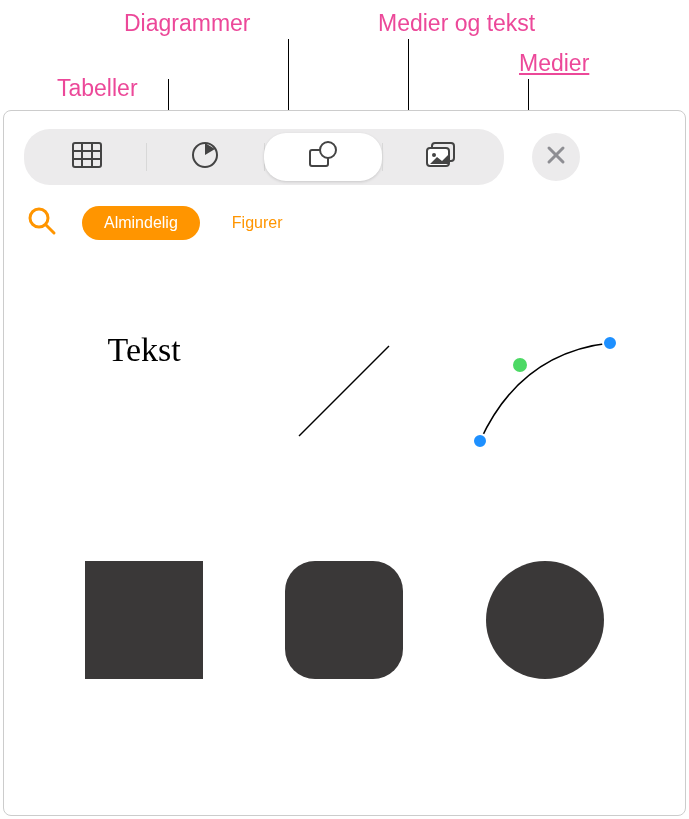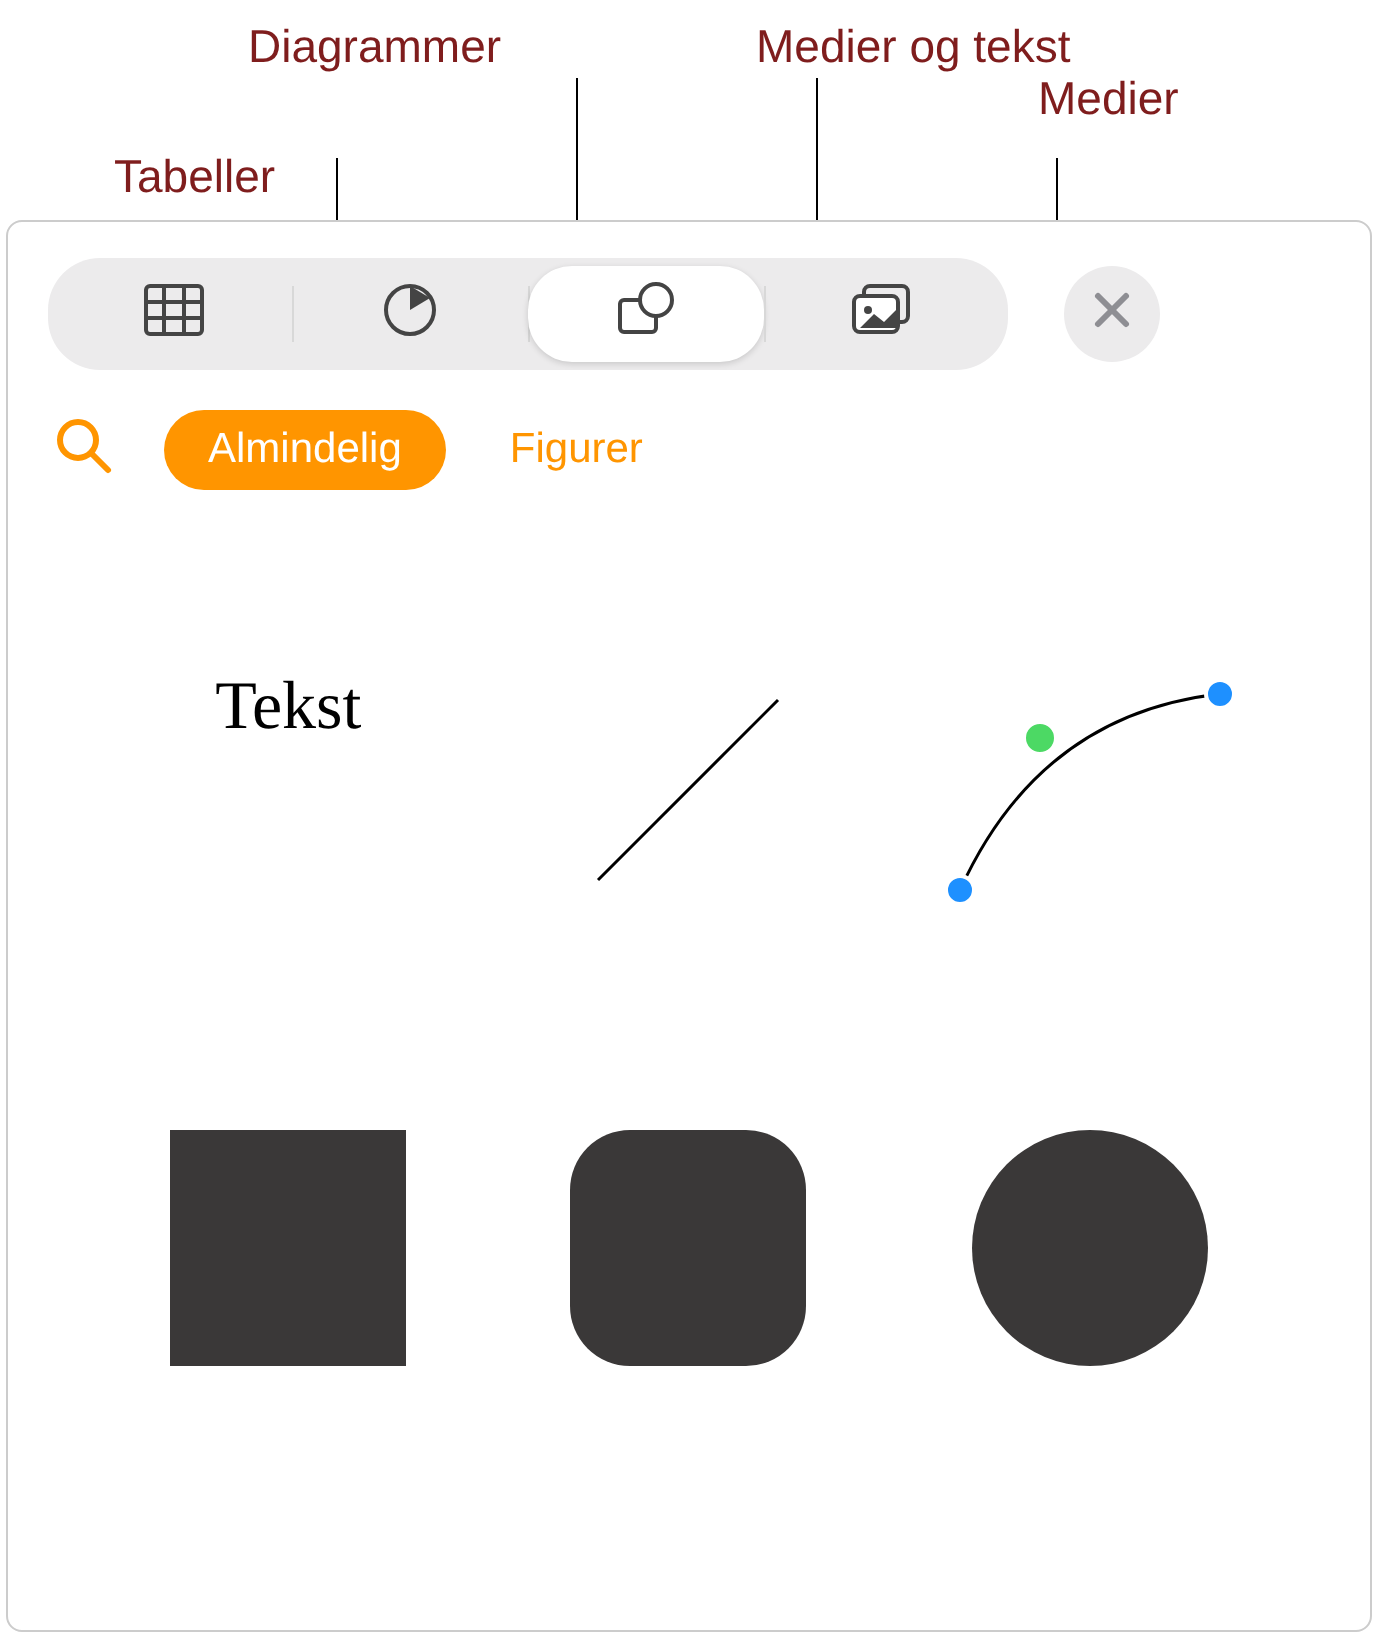--- a/index.html
+++ b/index.html
@@ -14,21 +14,21 @@
       position: absolute;
       top: 0;
       left: 0;
       width: 100%;
       height: 110px;
       pointer-events: none;
     }
     .callout-label {
       position: absolute;
       font-size: 23px;
-      color: #7f1d1d;
+      color: #ec4899;
       white-space: nowrap;
     }
     .callout-line {
       position: absolute;
       width: 1px;
       background: #000;
     }
     .panel {
       position: absolute;
       top: 110px;
@@ -97,21 +97,21 @@
       display: flex;
       align-items: center;
       justify-content: center;
     }
     .tabs {
       display: flex;
       gap: 10px;
       align-items: center;
     }
     .tab {
-      font-size: 21px;
+      font-size: 16px;
       padding: 8px 22px;
       border-radius: 24px;
       color: #ff9500;
       font-weight: 500;
     }
     .tab.active {
       background: #ff9500;
       color: #fff;
     }
     .shapes-grid {
@@ -160,21 +160,21 @@
 <div class="callouts">
   <div class="callout-label" style="top:50px; left:57px;margin-top:25px;">Tabeller</div>
   <div class="callout-line" style="left:168px; top:79px; height:74px;"></div>
 
   <div class="callout-label" style="top:10px; left:124px;">Diagrammer</div>
   <div class="callout-line" style="left:288px; top:39px; height:113px;"></div>
 
   <div class="callout-label" style="top:10px; left:378px;">Medier og tekst</div>
   <div class="callout-line" style="left:408px; top:39px; height:98px;"></div>
 
-  <div class="callout-label" style="top:36px; left:519px;">Medier</div>
+  <div class="callout-label" style="top:50px; left:519px;text-decoration:underline;">Medier</div>
   <div class="callout-line" style="left:528px; top:79px; height:74px;"></div>
 </div>
 
 <div class="panel">
   <div class="toolbar-wrap">
     <div class="segmented">
       <div class="seg">
         <span>
           <svg width="32" height="28" viewBox="0 0 32 28">
               <rect x="2" y="2" width="28" height="24" rx="2" fill="none" stroke="#444" stroke-width="2"></rect>

